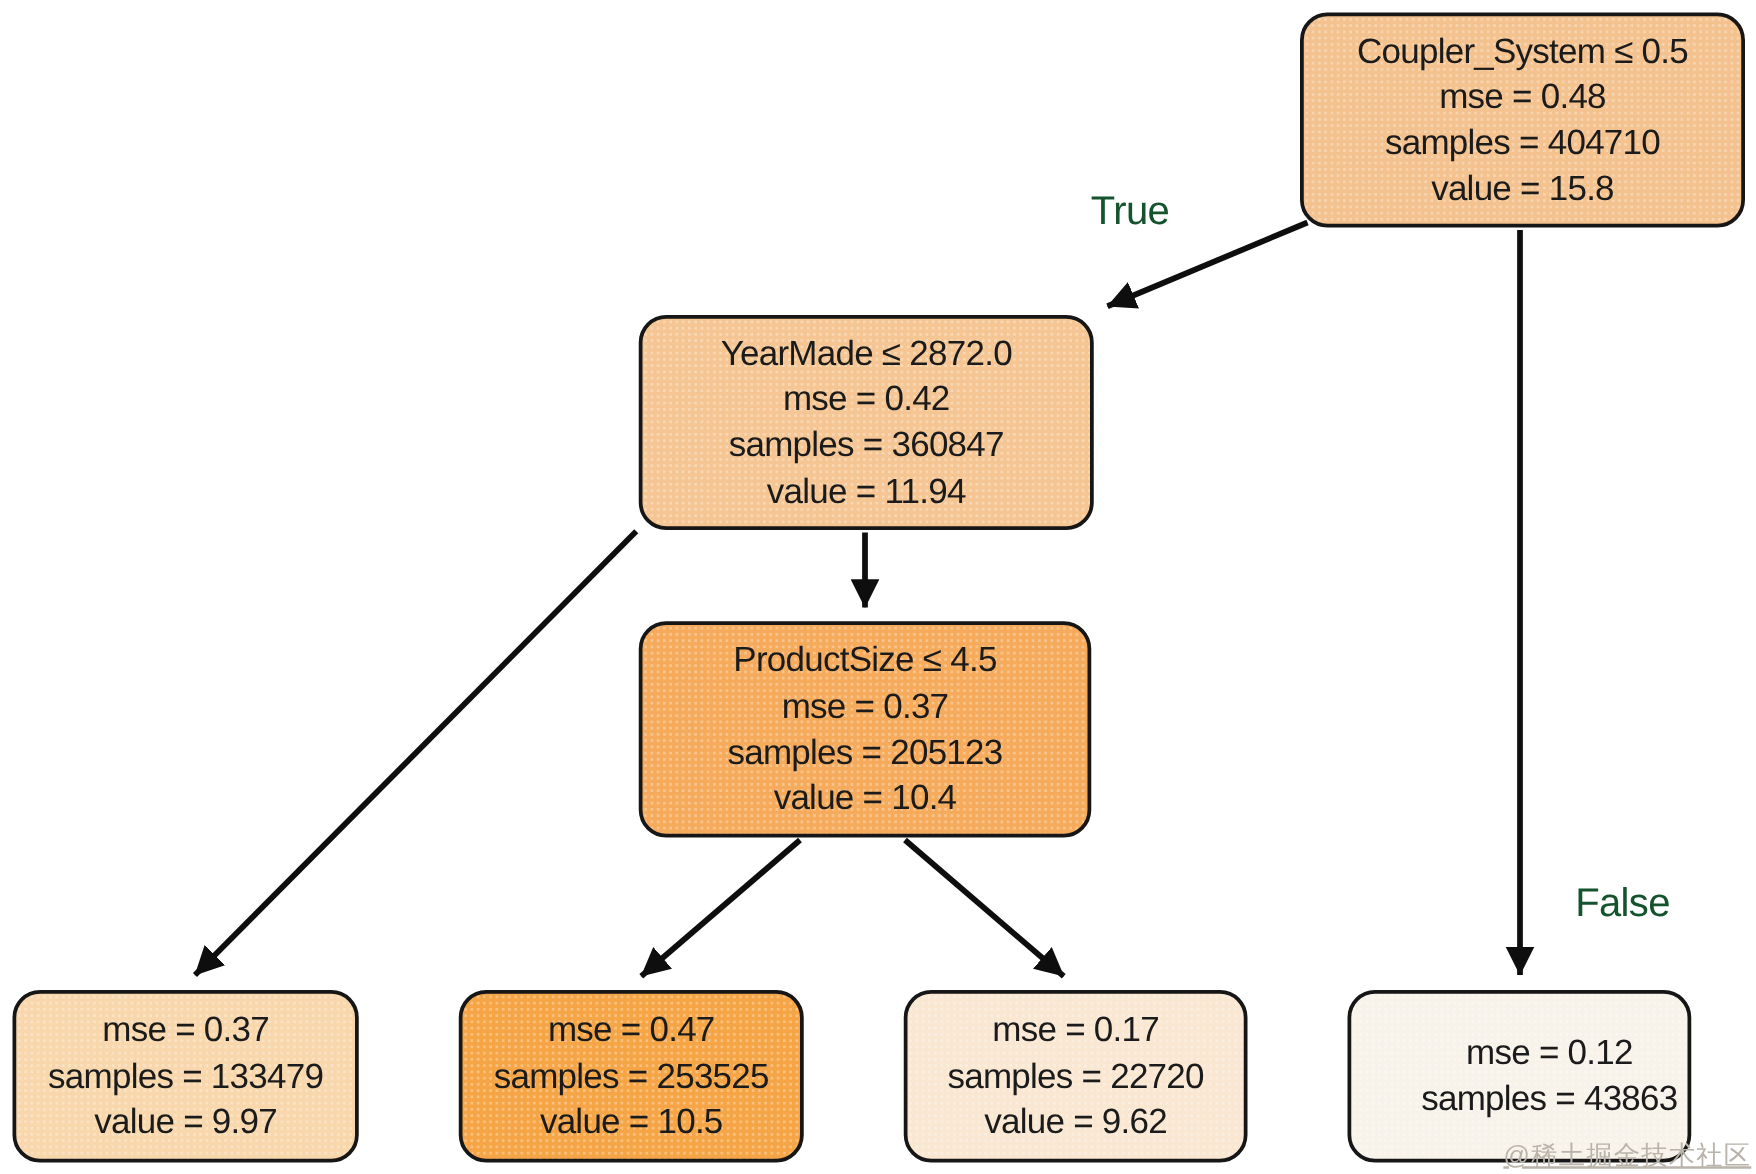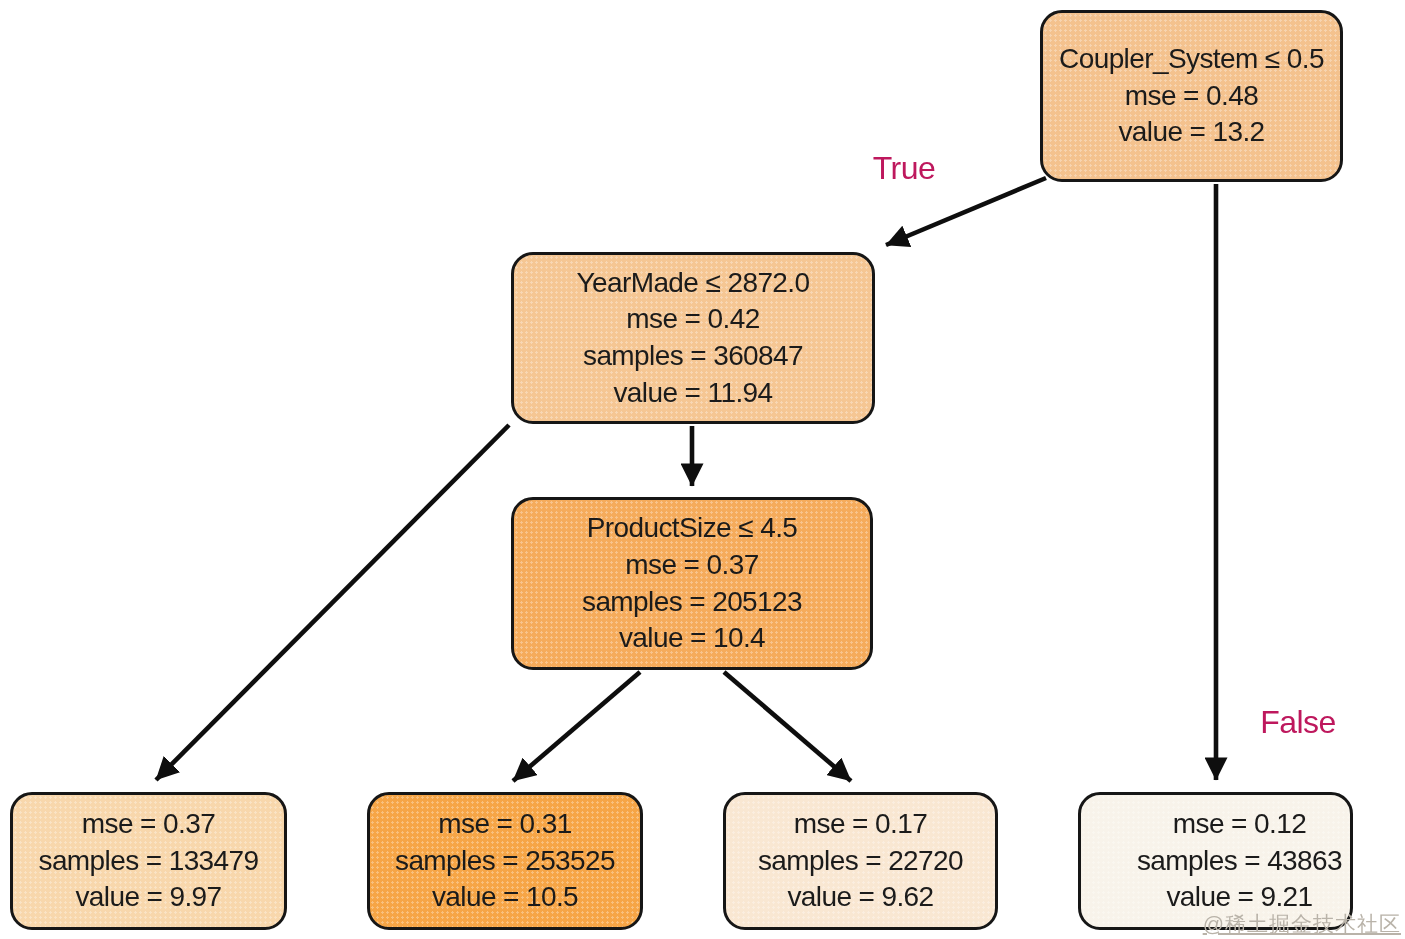--- a/index.html
+++ b/index.html
@@ -32,33 +32,33 @@
     justify-content: center;
     align-items: center;
     text-align: center;
     color: #1b1b1b;
     font-size: 28px;
     line-height: 1.31;
     letter-spacing: -0.6px;
     background-image: radial-gradient(rgba(255,255,255,0.30) 1.1px, rgba(0,0,0,0) 1.1px);
     background-size: 5px 5px;
   }
-  #n-root        { left: 1040px; top:  10px; width: 303px; height: 172px; }
+  #n-root        { left: 1040px; top:  10px; width: 356px; height: 172px; }
   #n-yearmade    { left:  511px; top: 252px; width: 364px; height: 172px; }
   #n-productsize { left:  511px; top: 497px; width: 362px; height: 173px; }
   #n-leaf1       { left:   10px; top: 792px; width: 277px; height: 138px; }
   #n-leaf2       { left:  367px; top: 792px; width: 276px; height: 138px; }
   #n-leaf3       { left:  723px; top: 792px; width: 275px; height: 138px; }
   #n-leaf4       { left: 1078px; top: 792px; width: 275px; height: 138px; padding-left: 48px; }
   .edge-label {
     position: absolute;
     z-index: 3;
     width: 140px;
     text-align: center;
-    color: #be185d;
+    color: #14532d;
     font-size: 32px;
     letter-spacing: -0.5px;
   }
   #lbl-true  { left: 834px;  top: 150px; }
   #lbl-false { left: 1228px; top: 704px; }
   .watermark {
     position: absolute;
     z-index: 4;
     right: 4px;
     bottom: 1px;
@@ -88,21 +88,22 @@
       <line x1="724" y1="672" x2="851" y2="781" marker-end="url(#ah)"></line>
     </g>
   </svg>
 
   <div class="edge-label" id="lbl-true">True</div>
   <div class="edge-label" id="lbl-false">False</div>
 
   <div class="node" id="n-root" style="background-color: rgb(244, 194, 142);">
     <div>Coupler_System ≤ 0.5</div>
     <div>mse = 0.48</div>
-    <div>value = 13.2</div>
+    <div>samples = 404710</div>
+    <div>value = 15.8</div>
   </div>
 
   <div class="node" id="n-yearmade" style="background-color: rgb(245, 198, 147);">
     <div>YearMade ≤ 2872.0</div>
     <div>mse = 0.42</div>
     <div>samples = 360847</div>
     <div>value = 11.94</div>
   </div>
 
   <div class="node" id="n-productsize" style="background-color: rgb(245, 171, 91);">
@@ -112,32 +113,31 @@
     <div>value = 10.4</div>
   </div>
 
   <div class="node" id="n-leaf1" style="background-color: rgb(248, 215, 172);">
     <div>mse = 0.37</div>
     <div>samples = 133479</div>
     <div>value = 9.97</div>
   </div>
 
   <div class="node" id="n-leaf2" style="background-color: rgb(246, 165, 70);">
-    <div>mse = 0.31</div>
+    <div>mse = 0.47</div>
     <div>samples = 253525</div>
     <div>value = 10.5</div>
   </div>
 
   <div class="node" id="n-leaf3" style="background-color: rgb(249, 231, 210);">
     <div>mse = 0.17</div>
     <div>samples = 22720</div>
     <div>value = 9.62</div>
   </div>
 
   <div class="node" id="n-leaf4" style="background-color: rgb(248, 243, 234);">
     <div>mse = 0.12</div>
     <div>samples = 43863</div>
-    <div>value = 9.21</div>
   </div>
 
   <div class="watermark">@稀土掘金技术社区</div>
 
 </div>
 
 </body></html>

